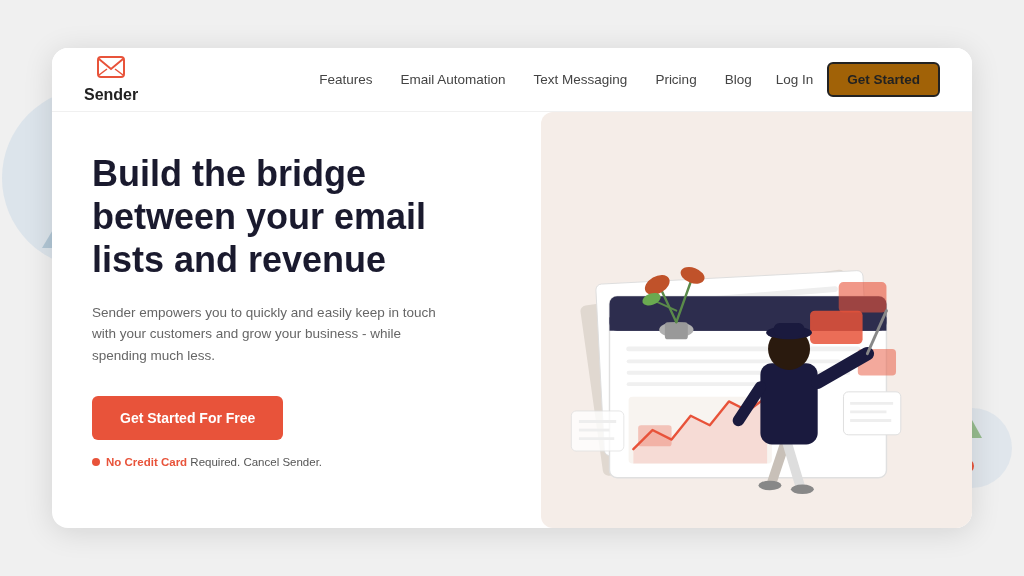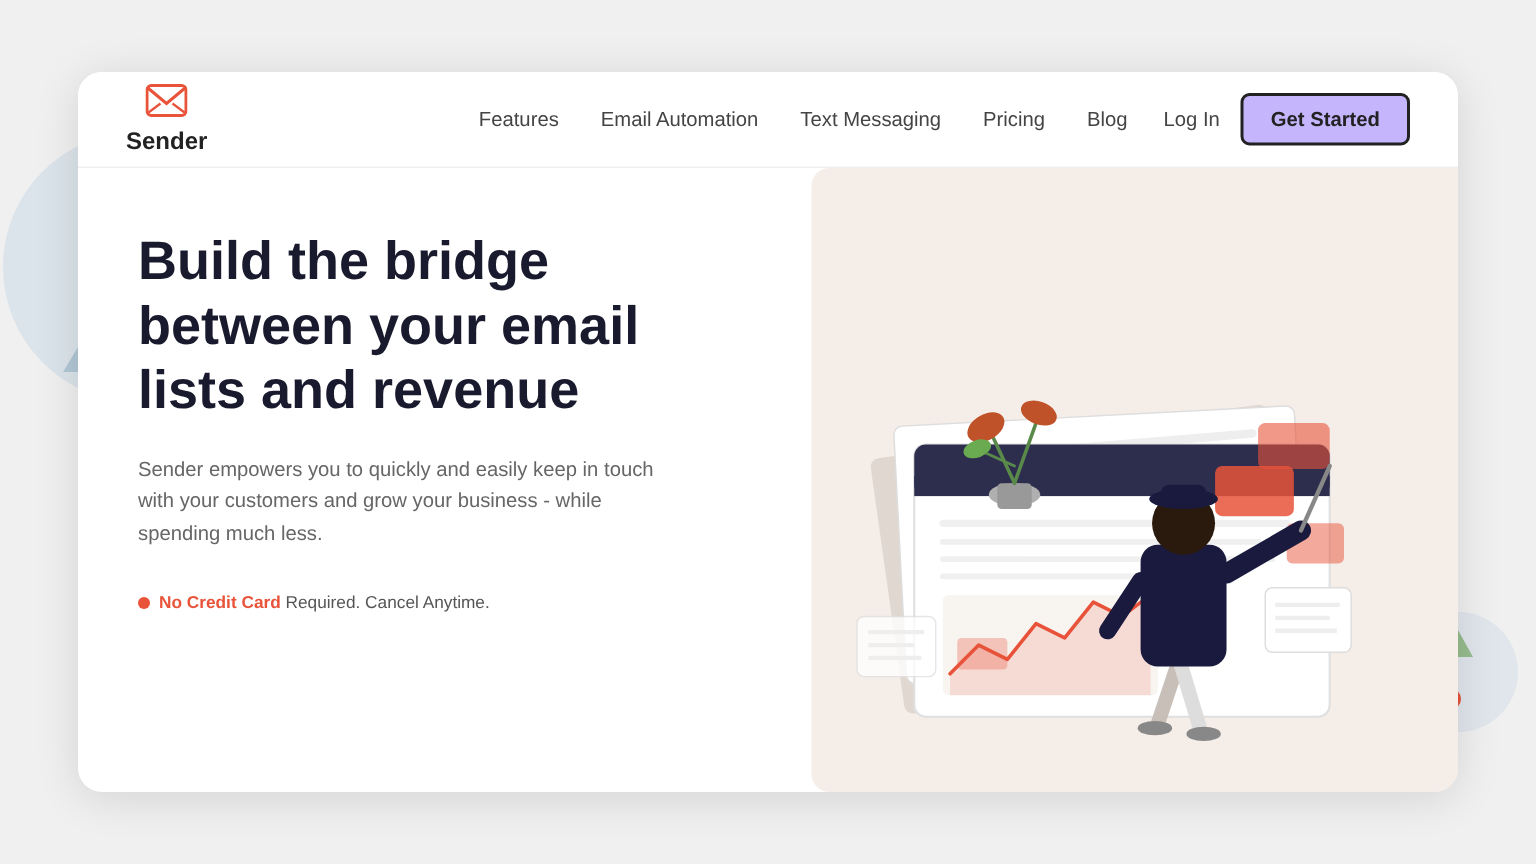--- a/index.html
+++ b/index.html
@@ -167,21 +167,21 @@
       cursor: pointer;
       margin-right: 14px;
     }
     .nav-cta {
       padding: 8px 18px;
       border: 2px solid #222;
       border-radius: 6px;
       font-size: 13.5px;
       font-weight: 600;
       color: #222;
-      background: #c4b5fd;
+      background: #a16207;
       cursor: pointer;
     }
     
     .hero {
       flex: 1;
       display: flex;
       position: relative;
       overflow: hidden;
     }
     .hero-left {
@@ -295,23 +295,24 @@
         <a class="nav-link">Blog</a>
       </div>
       <a class="nav-login">Log In</a>
       <button class="nav-cta">Get Started</button>
     </nav>
 
     <div class="hero">
       <div class="hero-left">
         <h1 class="hero-title">Build the bridge between your email lists and revenue</h1>
         <p class="hero-subtitle">Sender empowers you to quickly and easily keep in touch with your customers and grow your business - while spending much less.</p>
+        <button class="cta-button">Get Started For Free</button>
         <div class="no-cc">
           <div class="no-cc-dot"></div>
-          <span><span class="no-cc-bold">No Credit Card</span><span> Required. Cancel Anytime.</span></span>
+          <span><span class="no-cc-bold">No Credit Card</span><span> Required. Cancel Sender.</span></span>
         </div>
       </div>
       <div class="hero-right">
         <div class="hero-bg-rect"></div>
         <div class="illustration">
           <svg viewBox="0 0 480 380" xmlns="http://www.w3.org/2000/svg" width="100%" height="100%">
 
             <rect x="80" y="150" width="280" height="180" rx="6" fill="#e0d8d0" transform="rotate(-8 220 240)"></rect>
 
             <rect x="90" y="140" width="280" height="180" rx="6" fill="white" stroke="#ddd" stroke-width="1" transform="rotate(-3 230 230)"></rect>

